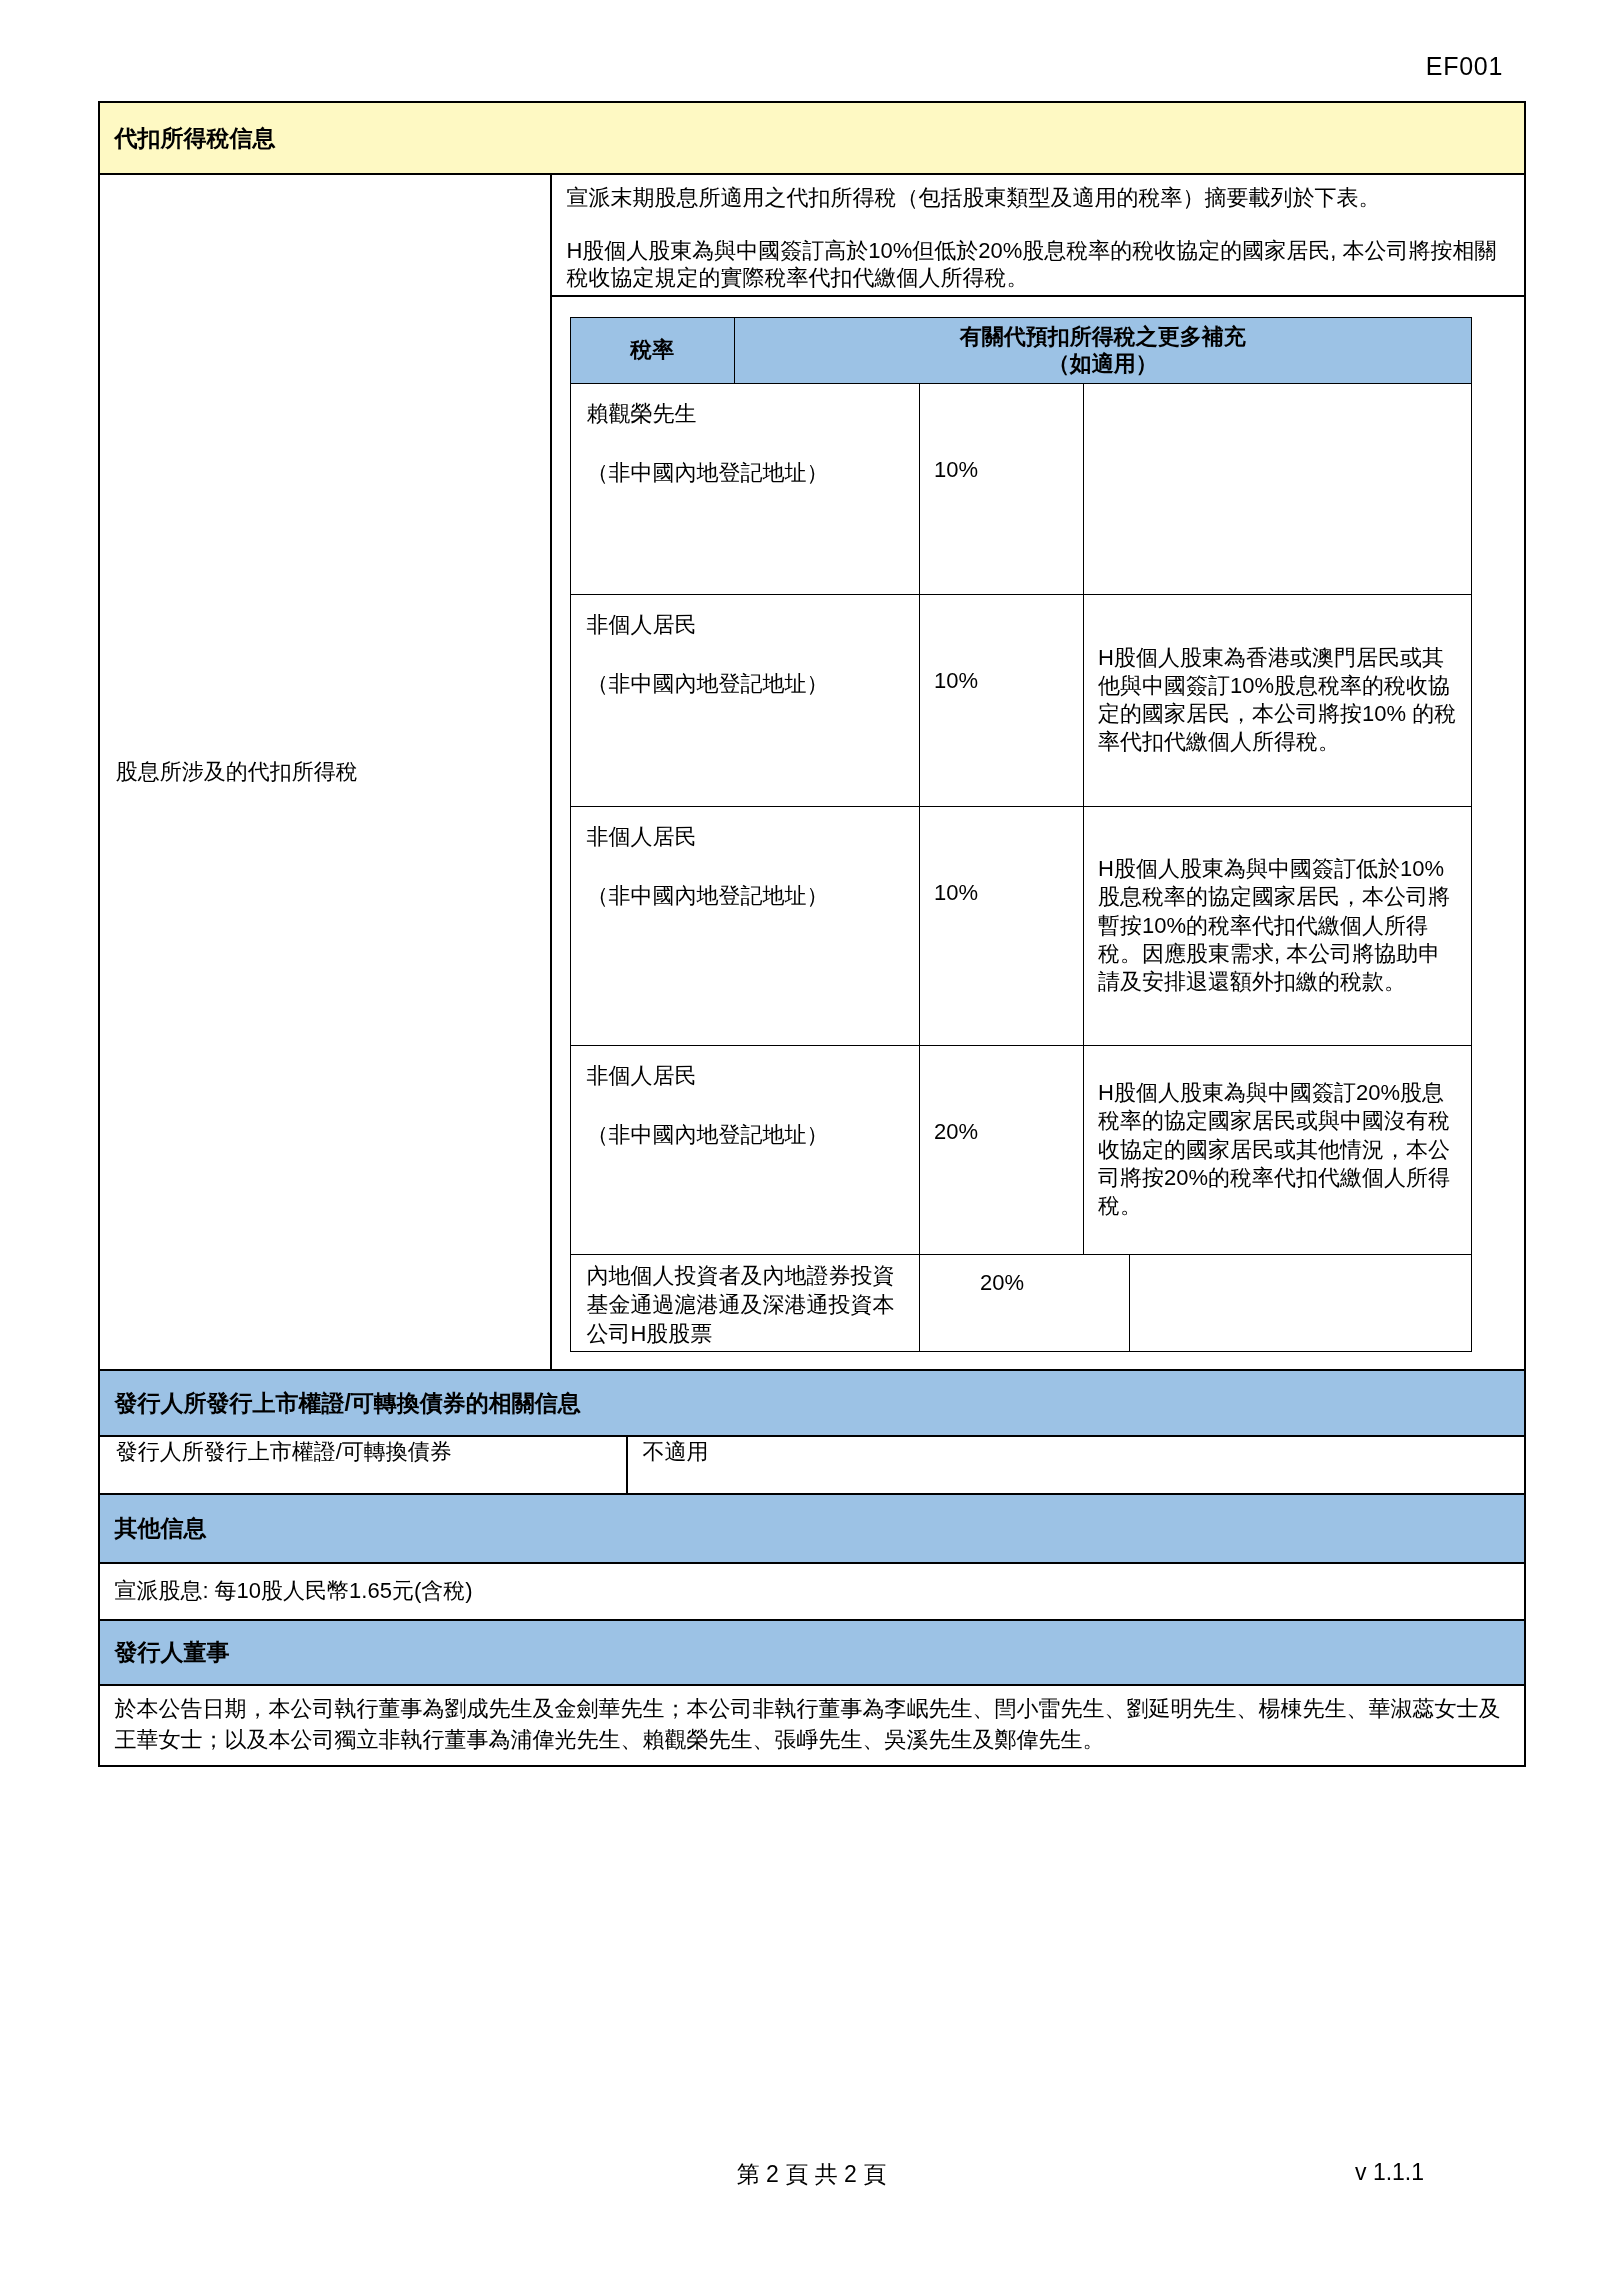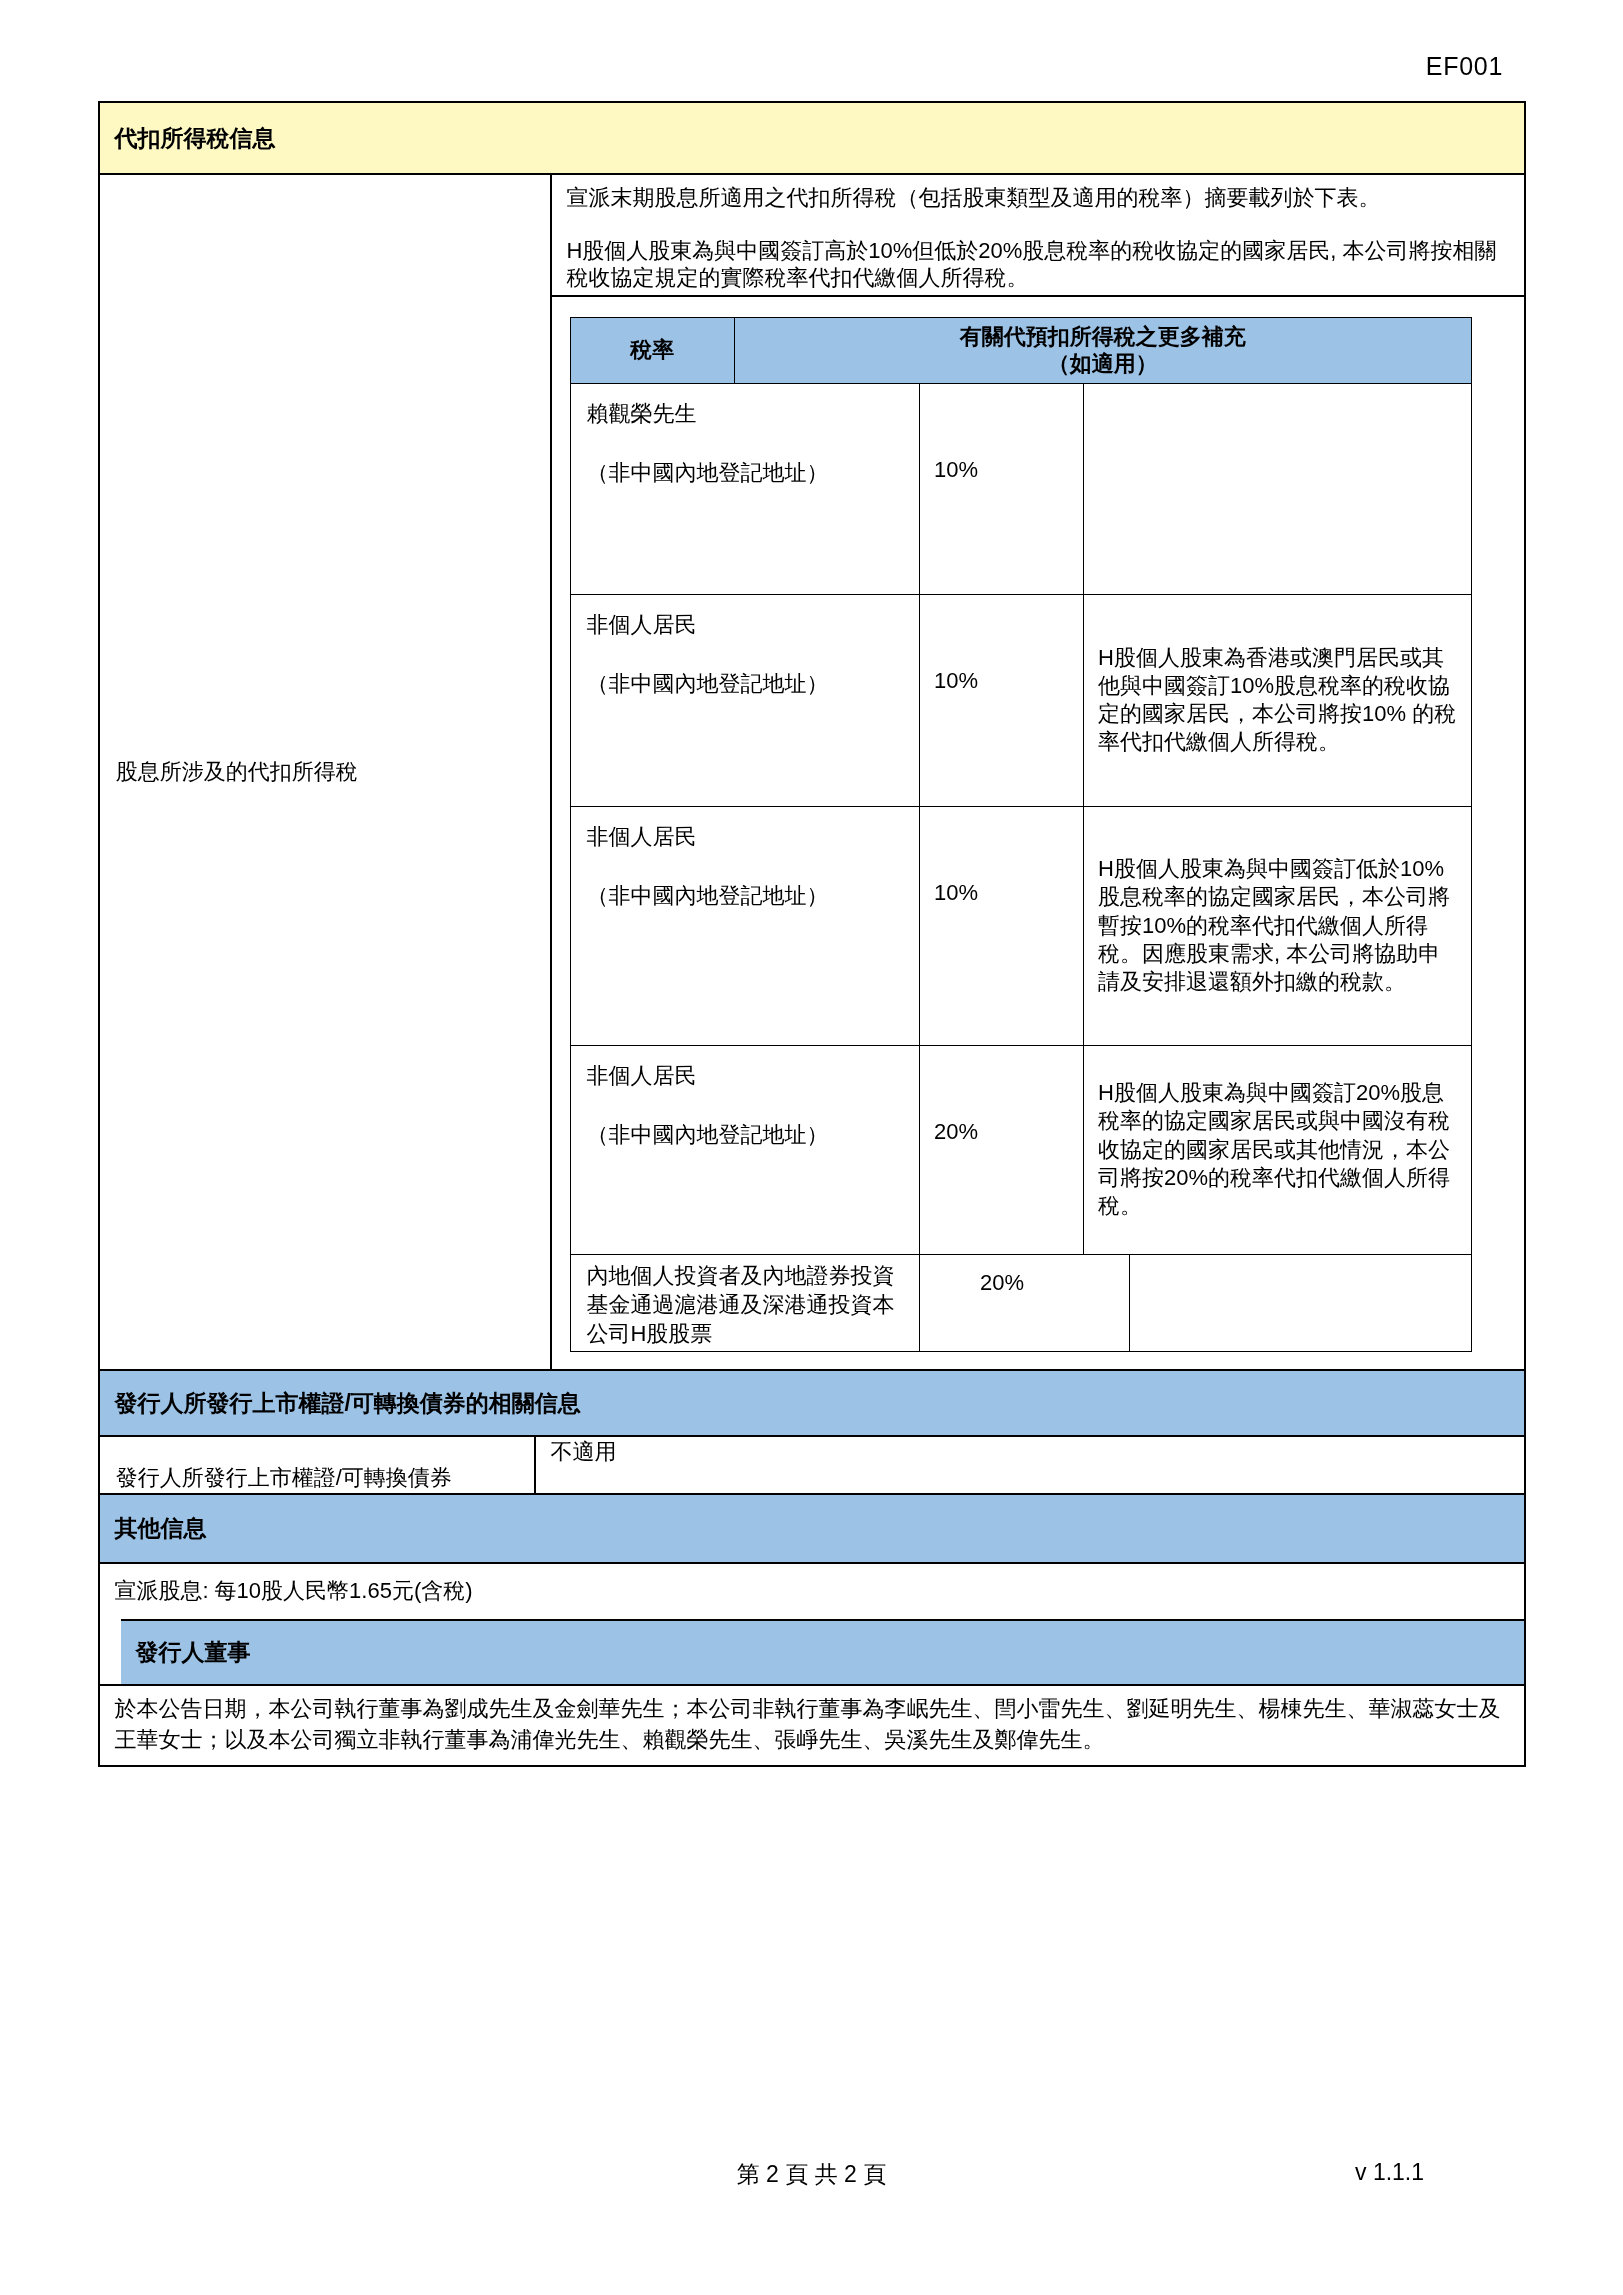--- a/index.html
+++ b/index.html
@@ -32,21 +32,21 @@
   .bar {
     display: flex;
     align-items: center;
     padding-left: 14.4px;
     font-weight: bold;
     font-size: 23px;
   }
   .bar-a { height: 70px; }
   .bar-b { height: 66px; }
   .bar-c { height: 69px; }
-  .bar-d { height: 65px; margin-left: 21px; }
+  .bar-d { height: 65px; }
 
   
   .tax-row { display: flex; height: 1196px; }
   .tax-left {
     width: 452px;
     border-right: 2px solid #000;
     display: flex;
     align-items: center;
     padding: 0 13px 0 15.7px;
     line-height: 1.3;
@@ -92,24 +92,24 @@
   .note-c {
     display: flex;
     align-items: center;
     padding: 5.2px 14.4px;
     line-height: 1.28;
   }
 
   
   .two-col-row { display: flex; height: 58px; }
   .two-col-row .left {
-    width: 436px;
+    width: 528px;
     border-right: 2px solid #000;
     display: flex;
-    align-items: flex-end;
+    align-items: flex-start;
     padding-left: 15.7px;
   }
   .two-col-row .right {
     flex: 1;
     display: flex;
     align-items: flex-start;
     padding-left: 14.4px;
   }
   .text-row {
     min-height: 57px;

